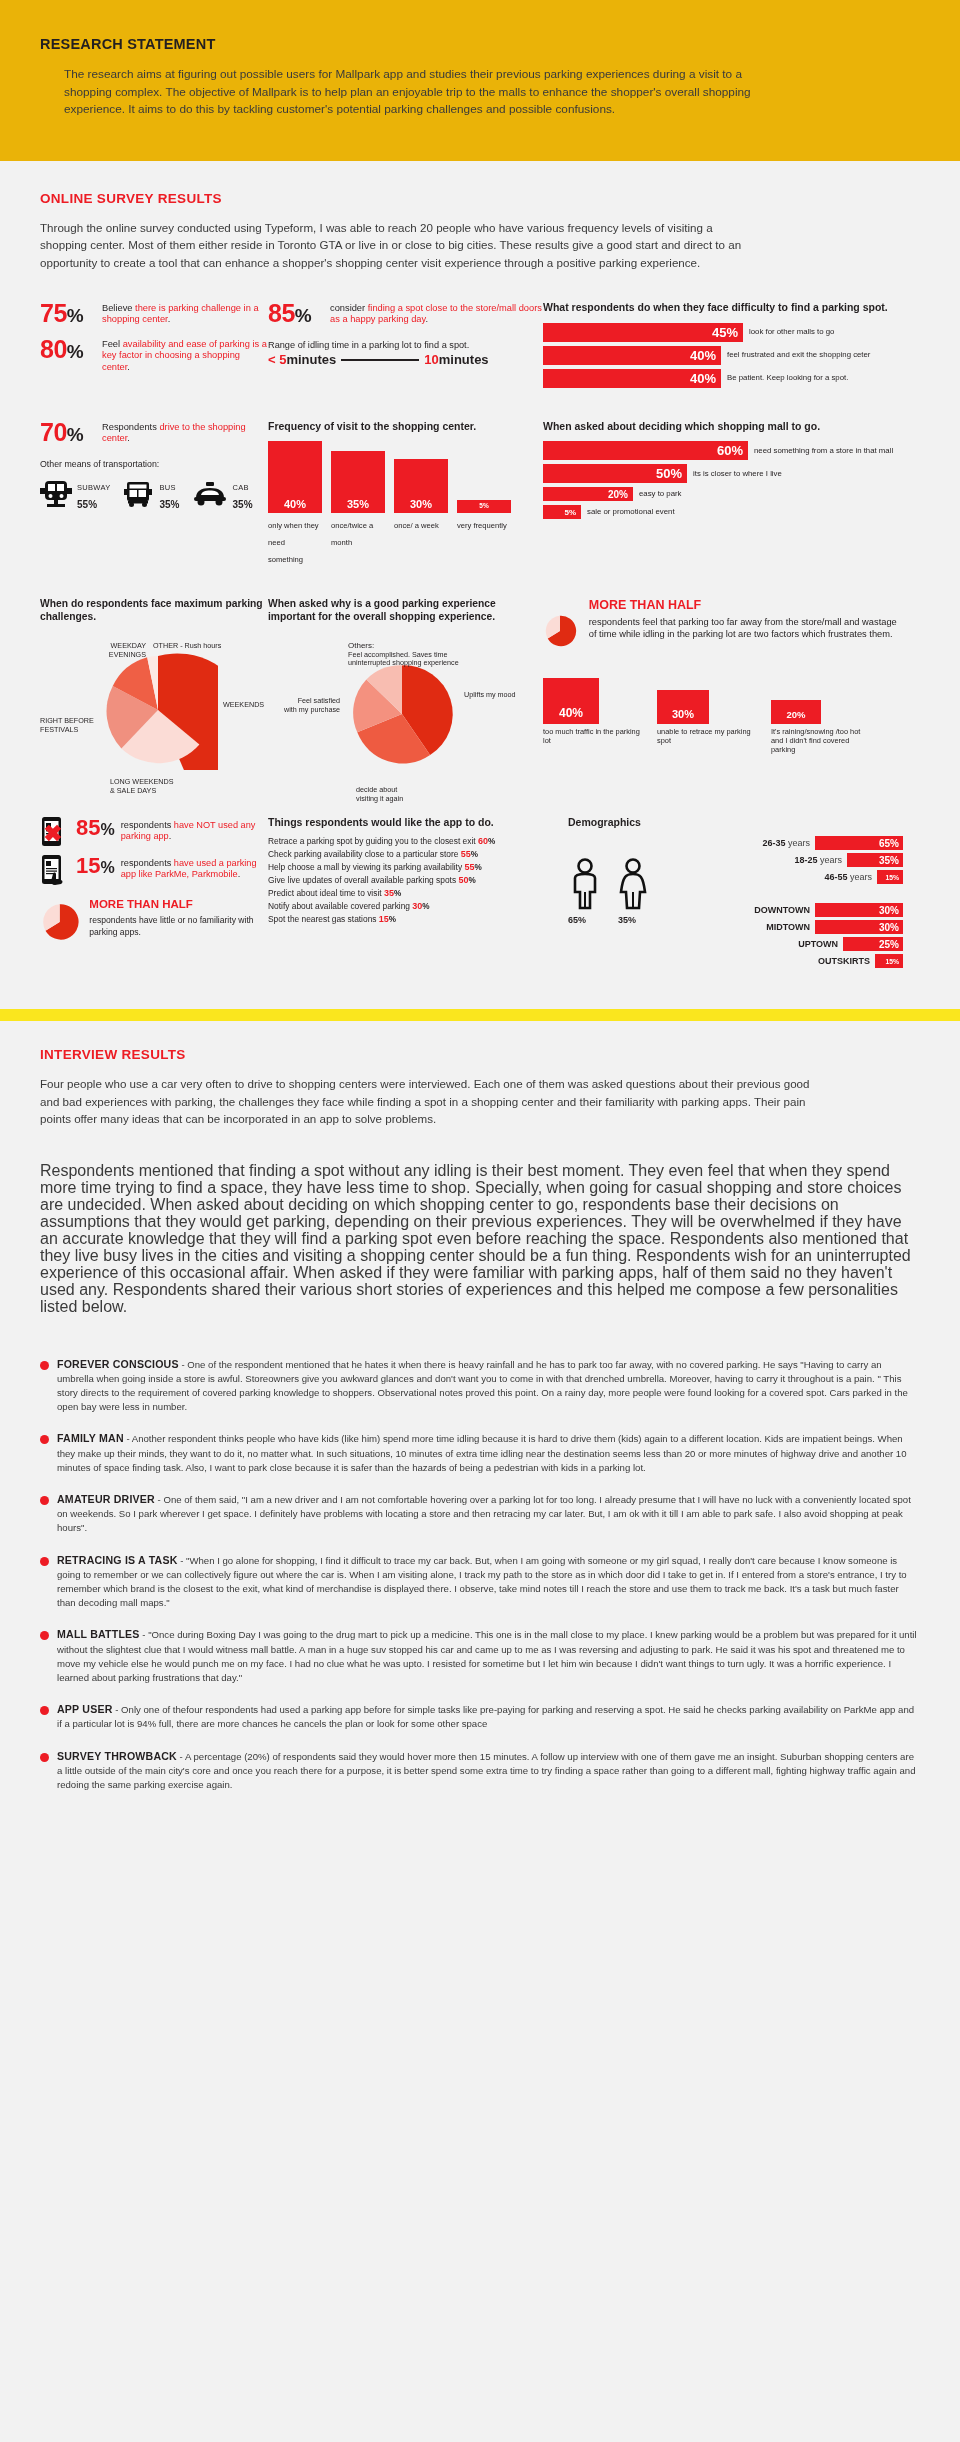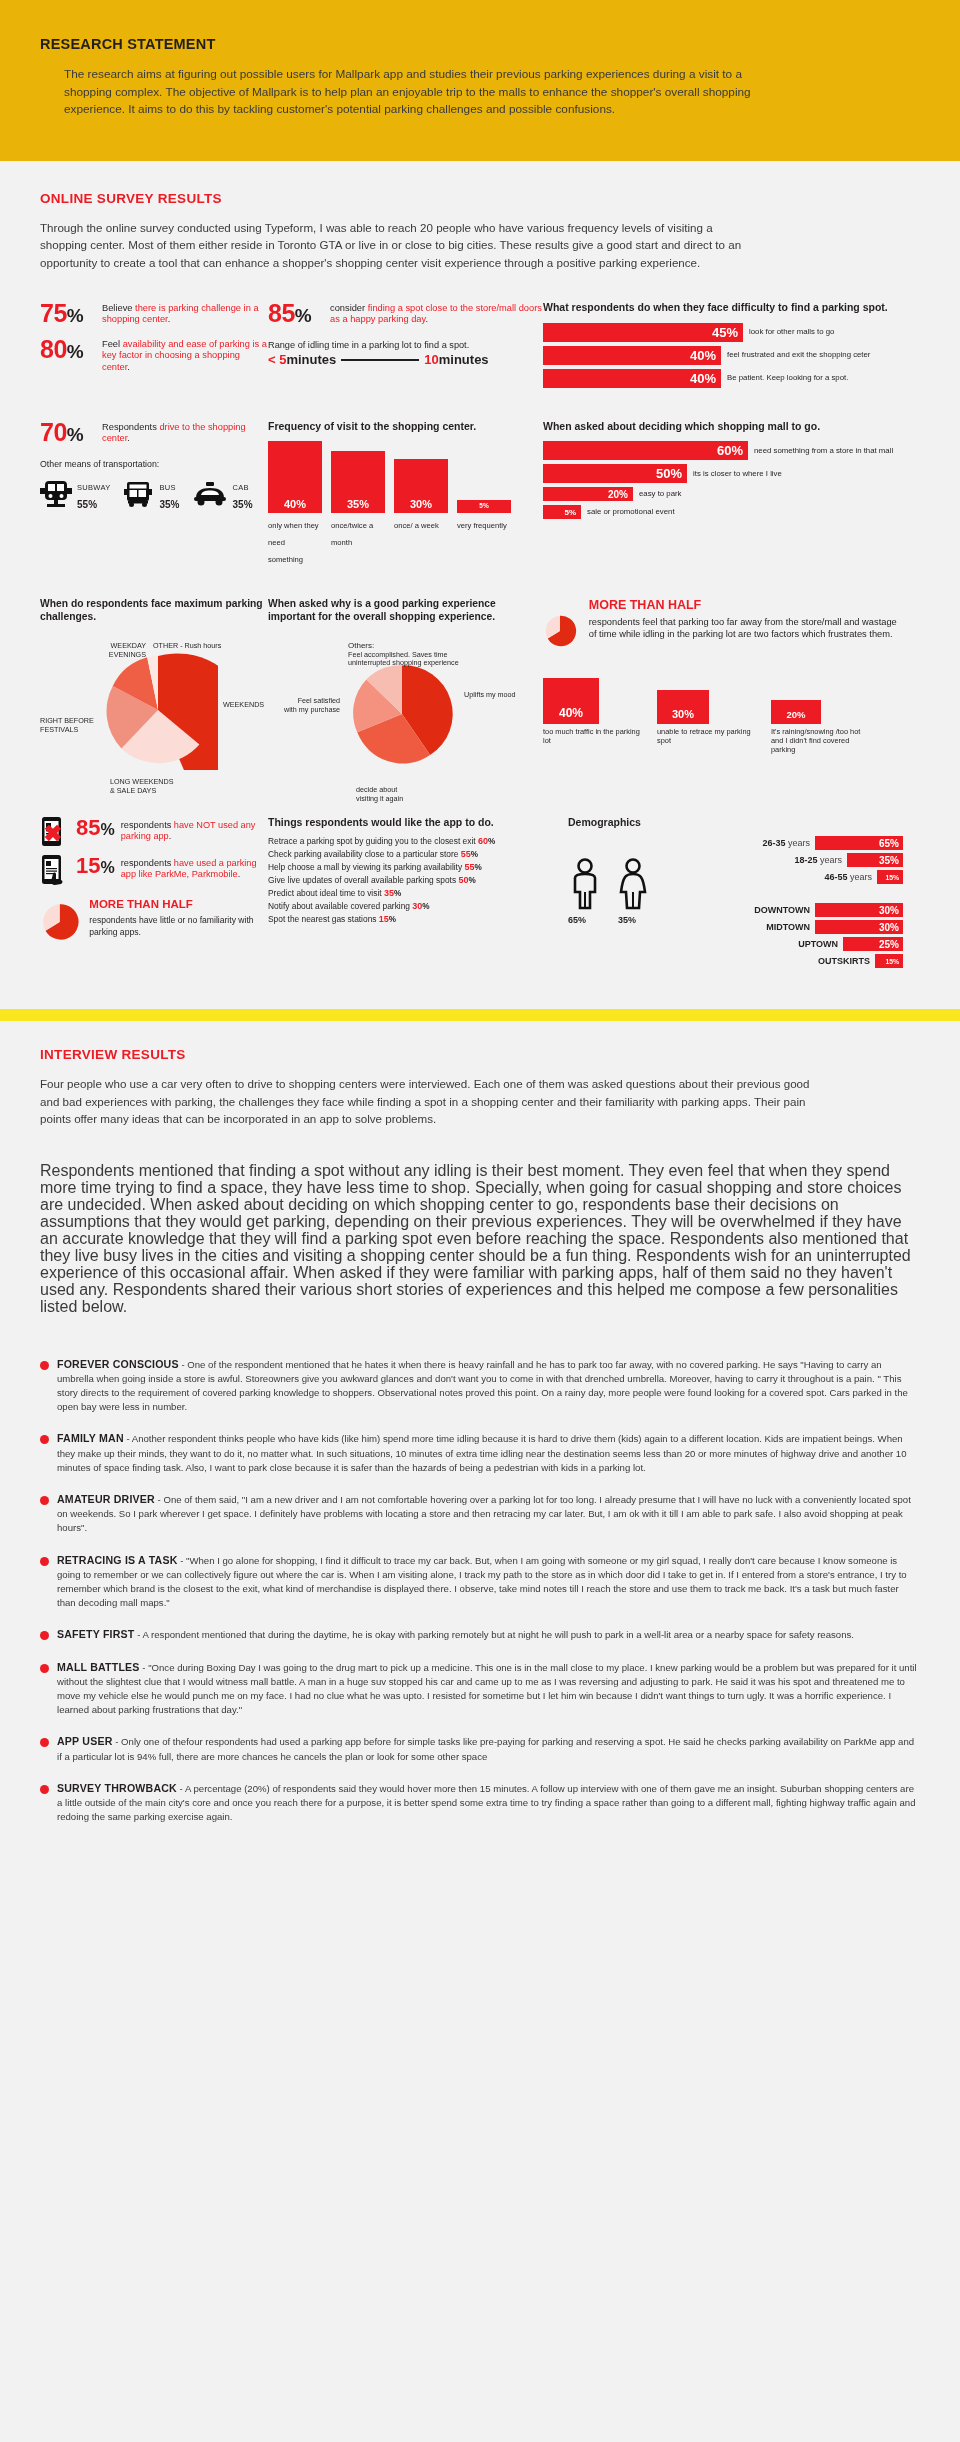--- a/index.html
+++ b/index.html
@@ -619,24 +619,20 @@
     <div class="persona">
       <div class="bullet"></div>
       <div class="persona-body"><span class="pname">AMATEUR DRIVER</span><span> - One of them said, "I am a new driver and I am not comfortable hovering over a parking lot for too long. I already presume that I will have no luck with a conveniently located spot on weekends. So I park wherever I get space. I definitely have problems with locating a store and then retracing my car later. But, I am ok with it till I am able to park safe. I also avoid shopping at peak hours".</span></div>
     </div>
     <div class="persona">
       <div class="bullet"></div>
       <div class="persona-body"><span class="pname">RETRACING IS A TASK</span><span> - "When I go alone for shopping, I find it difficult to trace my car back. But, when I am going with someone or my girl squad, I really don't care because I know someone is going to remember or we can collectively figure out where the car is. When I am visiting alone, I track my path to the store as in which door did I take to get in. If I entered from a store's entrance, I try to remember which brand is the closest to the exit, what kind of merchandise is displayed there. I observe, take mind notes till I reach the store and use them to track me back. It's a task but much faster than decoding mall maps."</span></div>
     </div>
     <div class="persona">
       <div class="bullet"></div>
-      <div class="persona-body"><span class="pname">SAFETY FIRST</span><span> - A respondent mentioned that during the daytime, he is okay with parking remotely but at night he will push to park in a well-lit area or a nearby space for safety reasons.</span></div>
-    </div>
-    <div class="persona">
-      <div class="bullet"></div>
       <div class="persona-body"><span class="pname">MALL BATTLES</span><span> - "Once during Boxing Day I was going to the drug mart to pick up a medicine. This one is in the mall close to my place. I knew parking would be a problem but was prepared for it until without the slightest clue that I would witness mall battle. A man in a huge suv stopped his car and came up to me as I was reversing and adjusting to park. He said it was his spot and threatened me to move my vehicle else he would punch me on my face. I had no clue what he was upto. I resisted for sometime but I let him win because I didn't want things to turn ugly. It was a horrific experience. I learned about parking frustrations that day."</span></div>
     </div>
     <div class="persona">
       <div class="bullet"></div>
       <div class="persona-body"><span class="pname">APP USER</span><span> - Only one of thefour respondents had used a parking app before for simple tasks like pre-paying for parking and reserving a spot. He said he checks parking availability on ParkMe app and if a particular lot is 94% full, there are more chances he cancels the plan or look for some other space</span></div>
     </div>
     <div class="persona">
       <div class="bullet"></div>
       <div class="persona-body"><span class="pname">SURVEY THROWBACK</span><span> - A percentage (20%) of respondents said they would hover more then 15 minutes. A follow up interview with one of them gave me an insight. Suburban shopping centers are a little outside of the main city's core and once you reach there for a purpose, it is better spend some extra time to try finding a space rather than going to a different mall, fighting highway traffic again and redoing the same parking exercise again.</span></div>
     </div>

